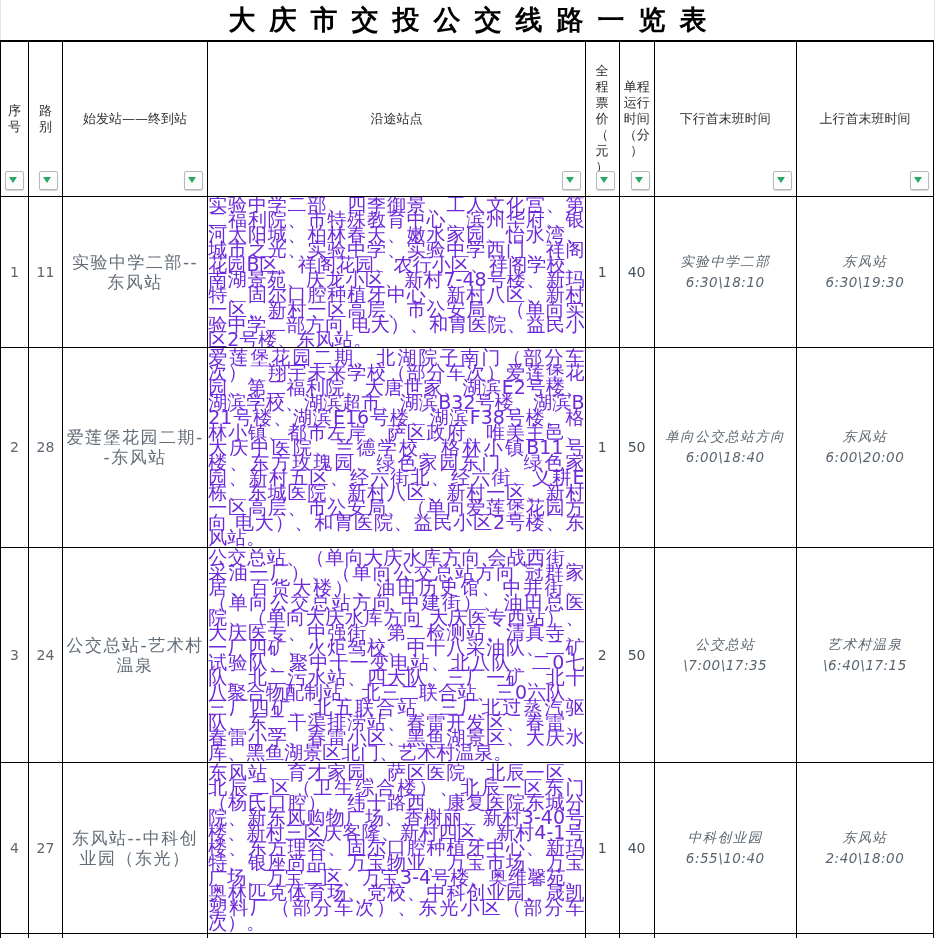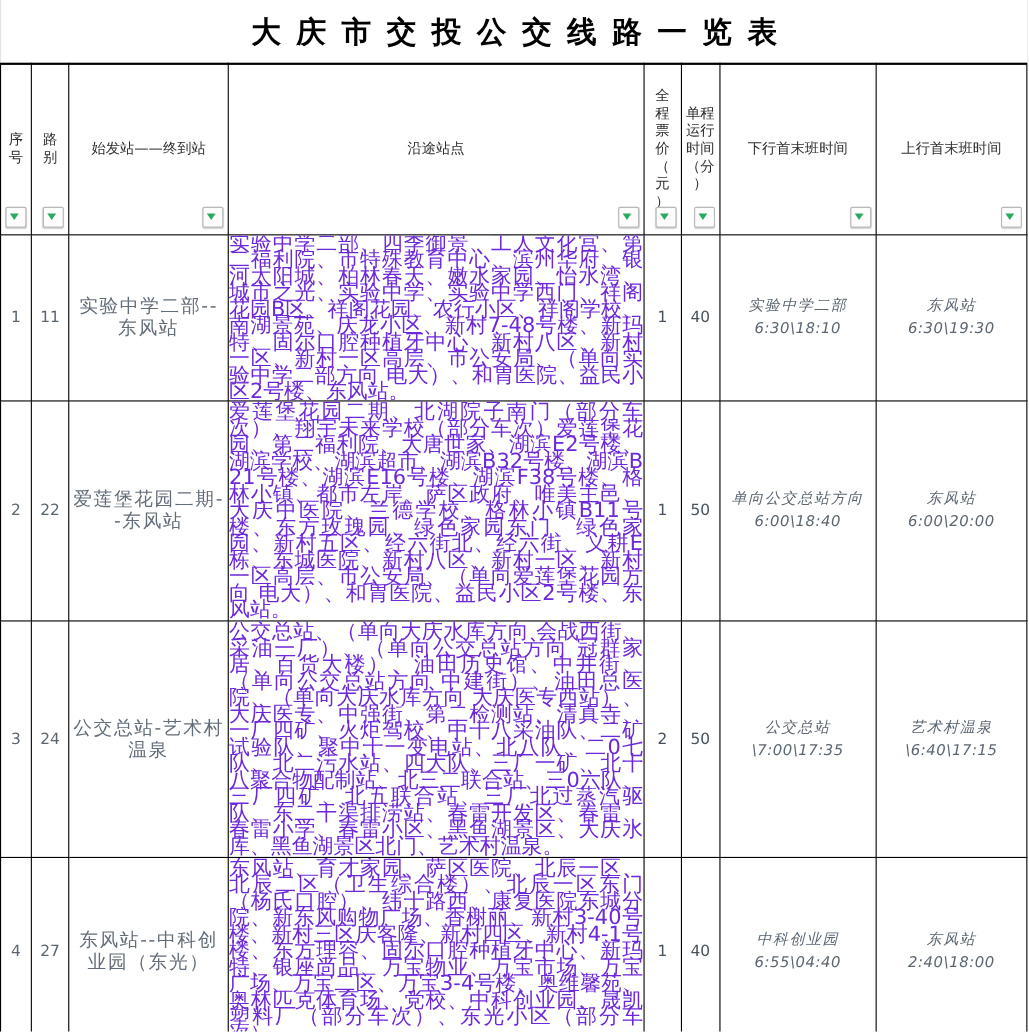--- a/index.html
+++ b/index.html
@@ -2,21 +2,21 @@
 <html><head>
 <meta charset="utf-8">
 <style>
   html,body{margin:0;padding:0;background:#fff;}
   .page{
     width:935px;height:938px;
     font-family:"DejaVu Sans","Liberation Sans",sans-serif;
     background:#fff;overflow:hidden;box-sizing:border-box;
   }
   .title-bar{
-    height:57px;
+    height:40px;
     border-left:1px solid #e4e4e4;border-right:1px solid #e4e4e4;
     display:flex;align-items:center;justify-content:center;
   }
   .title-bar .title{
     font-size:27px;font-weight:bold;color:#000;
     letter-spacing:14px;text-indent:14px;white-space:nowrap;
   }
   table.grid{
     border-collapse:collapse;table-layout:fixed;
     width:934px;
@@ -129,21 +129,21 @@
           <div class="tc-station">实验中学二部</div>
           <div class="tc-time">6:30\18:10</div>
         </td>
         <td class="c-up">
           <div class="tc-station">东风站</div>
           <div class="tc-time">6:30\19:30</div>
         </td>
       </tr>
       <tr style="height:200px">
         <td class="c-seq">2</td>
-        <td class="c-route">22</td>
+        <td class="c-route">28</td>
         <td class="c-station">爱莲堡花园二期--东风站</td>
         <td class="c-stops">爱莲堡花园二期、北湖院子南门（部分车次）、翔宇未来学校（部分车次）爱莲堡花园、第二福利院、大唐世家、湖滨E2号楼、湖滨学校、湖滨超市、湖滨B32号楼、湖滨B21号楼、湖滨E16号楼、湖滨F38号楼、格林小镇、都市左岸、萨区政府、唯美主邑、大庆中医院、兰德学校、格林小镇B11号楼、东方玫瑰园、绿色家园东门、绿色家园、新村五区、经六街北、经六街、义耕E栋、东城医院、新村八区、新村一区、新村一区高层、市公安局、（单向爱莲堡花园方向 电大）、和胃医院、益民小区2号楼、东风站。</td>
         <td class="c-fare">1</td>
         <td class="c-dur">50</td>
         <td class="c-down">
           <div class="tc-station">单向公交总站方向</div>
           <div class="tc-time">6:00\18:40</div>
         </td>
         <td class="c-up">
           <div class="tc-station">东风站</div>
@@ -168,21 +168,21 @@
       </tr>
       <tr style="height:171px">
         <td class="c-seq">4</td>
         <td class="c-route">27</td>
         <td class="c-station">东风站--中科创业园（东光）</td>
         <td class="c-stops">东风站、育才家园、萨区医院、北辰一区、北辰二区（卫生综合楼）、北辰一区东门（杨氏口腔）、纬十路西、康复医院东城分院、新东风购物广场、香榭丽、新村3-40号楼、新村三区庆客隆、新村四区、新村4-1号楼、东方理容、固尔口腔种植牙中心、新玛特、银座尚品、万宝物业、万宝市场、万宝广场、万宝二区、万宝3-4号楼、奥维馨苑、奥林匹克体育场、党校、中科创业园、晟凯塑料厂（部分车次）、东光小区（部分车次）。</td>
         <td class="c-fare">1</td>
         <td class="c-dur">40</td>
         <td class="c-down">
           <div class="tc-station">中科创业园</div>
-          <div class="tc-time">6:55\04:40</div>
+          <div class="tc-time">6:55\10:40</div>
         </td>
         <td class="c-up">
           <div class="tc-station">东风站</div>
           <div class="tc-time">2:40\18:00</div>
         </td>
       </tr>
       <tr class="partial" style="height:6px">
         <td></td>
           <td></td>
           <td></td>

